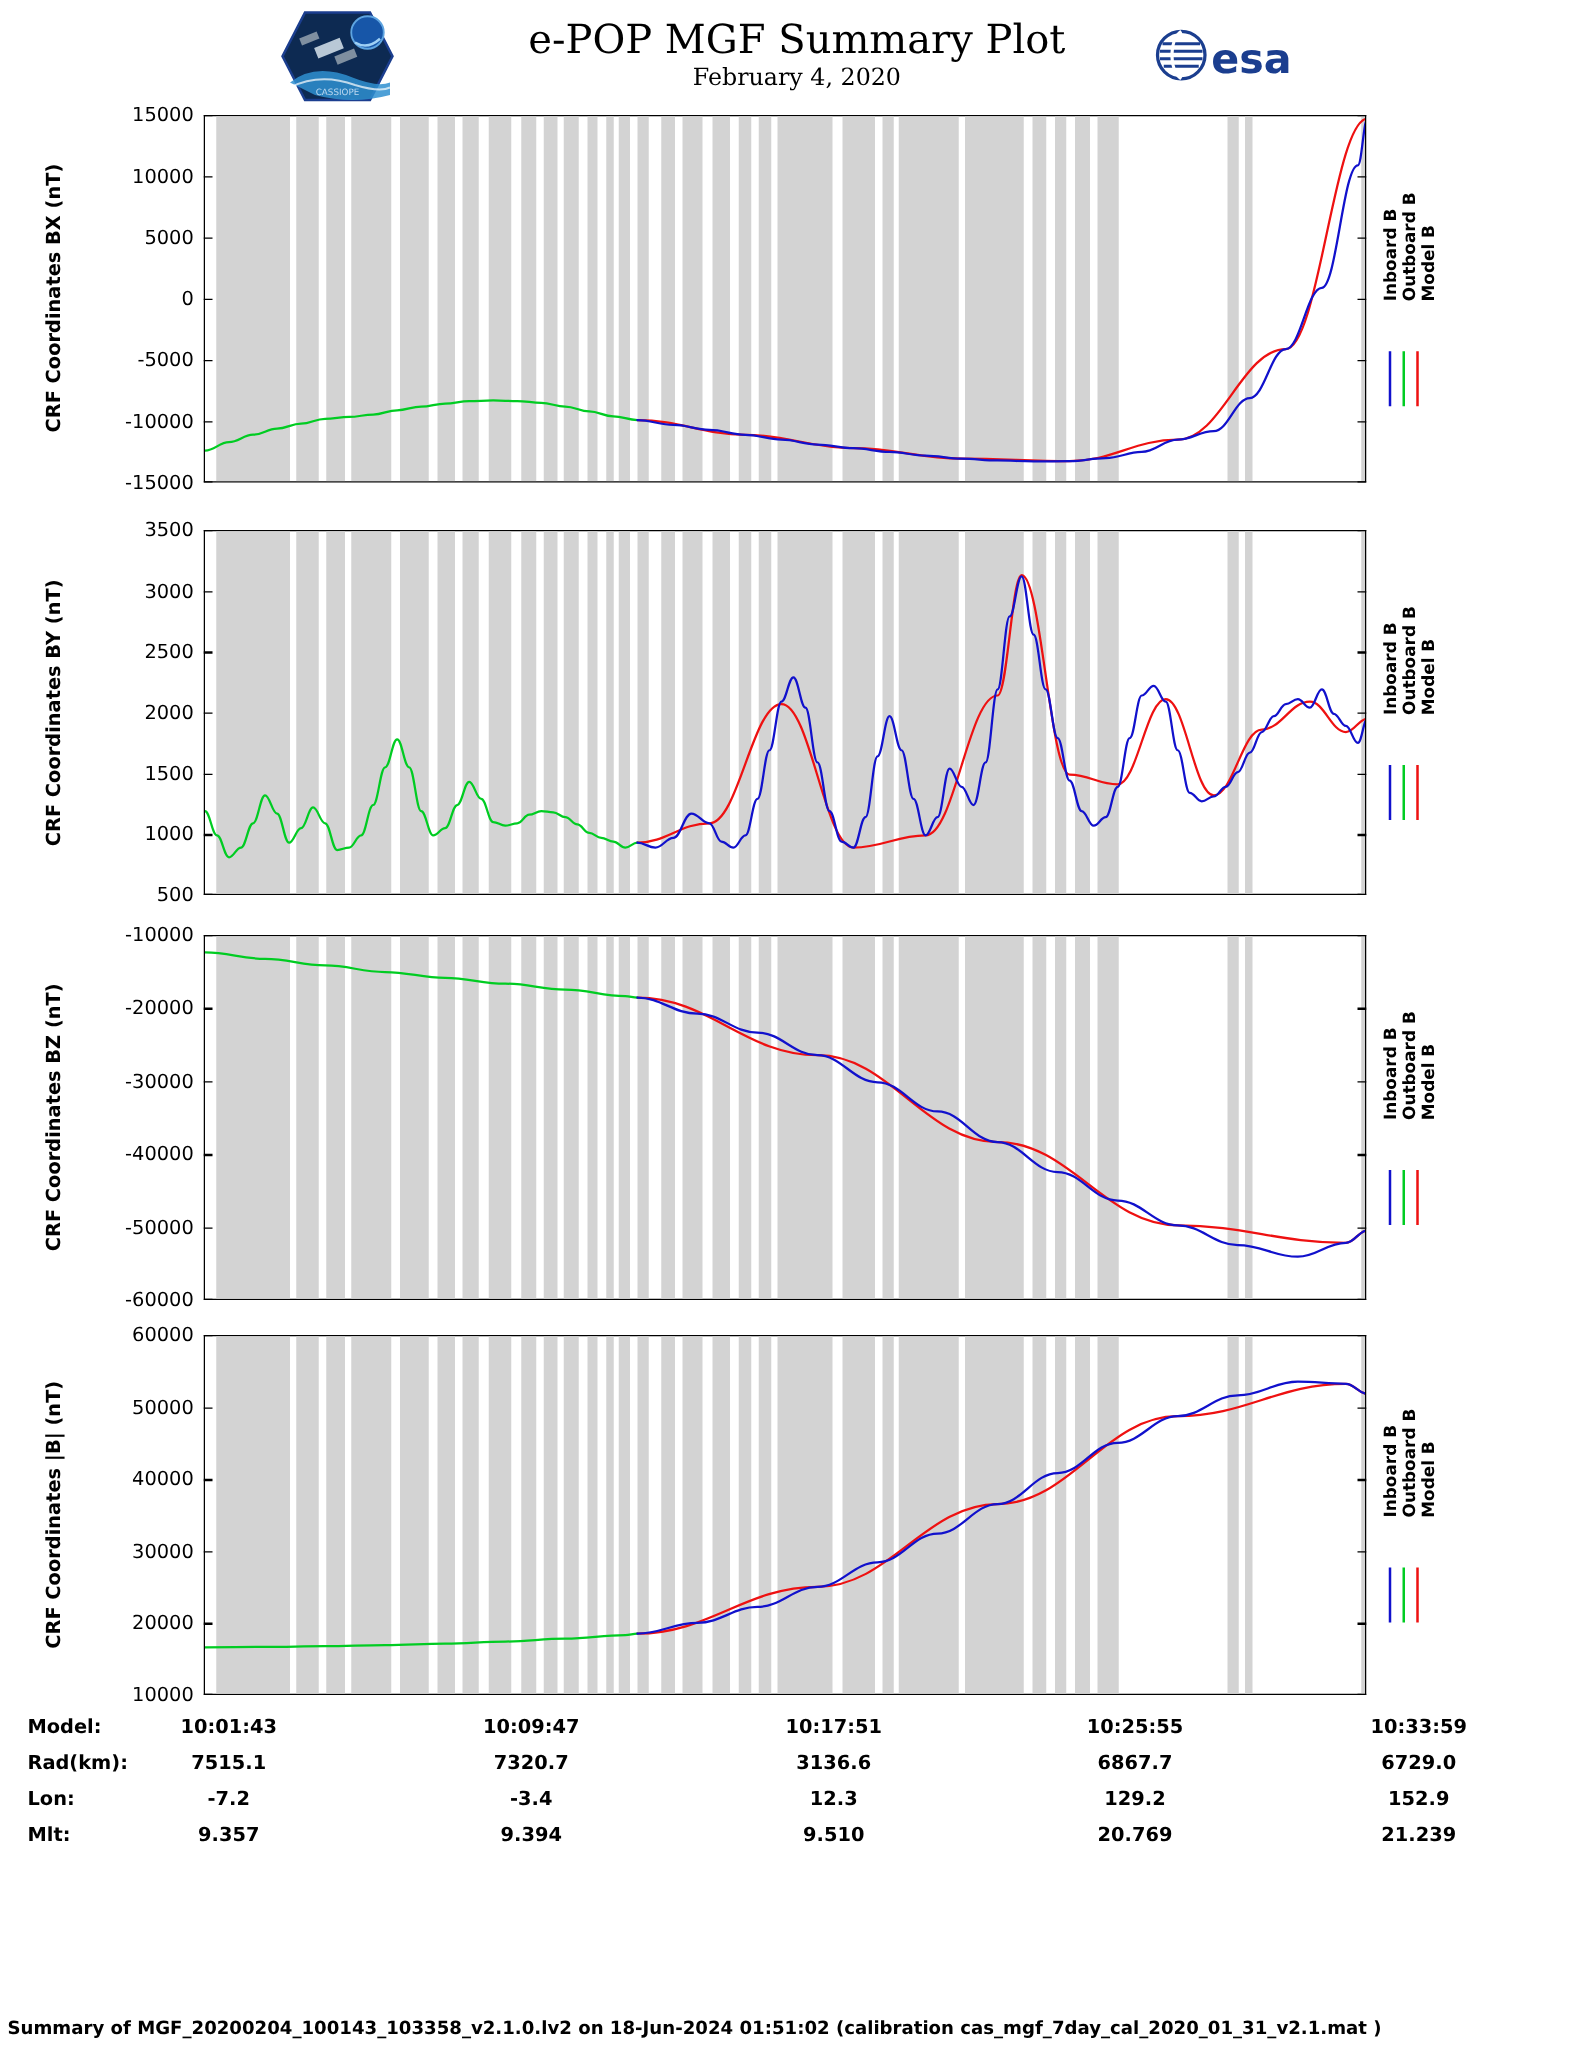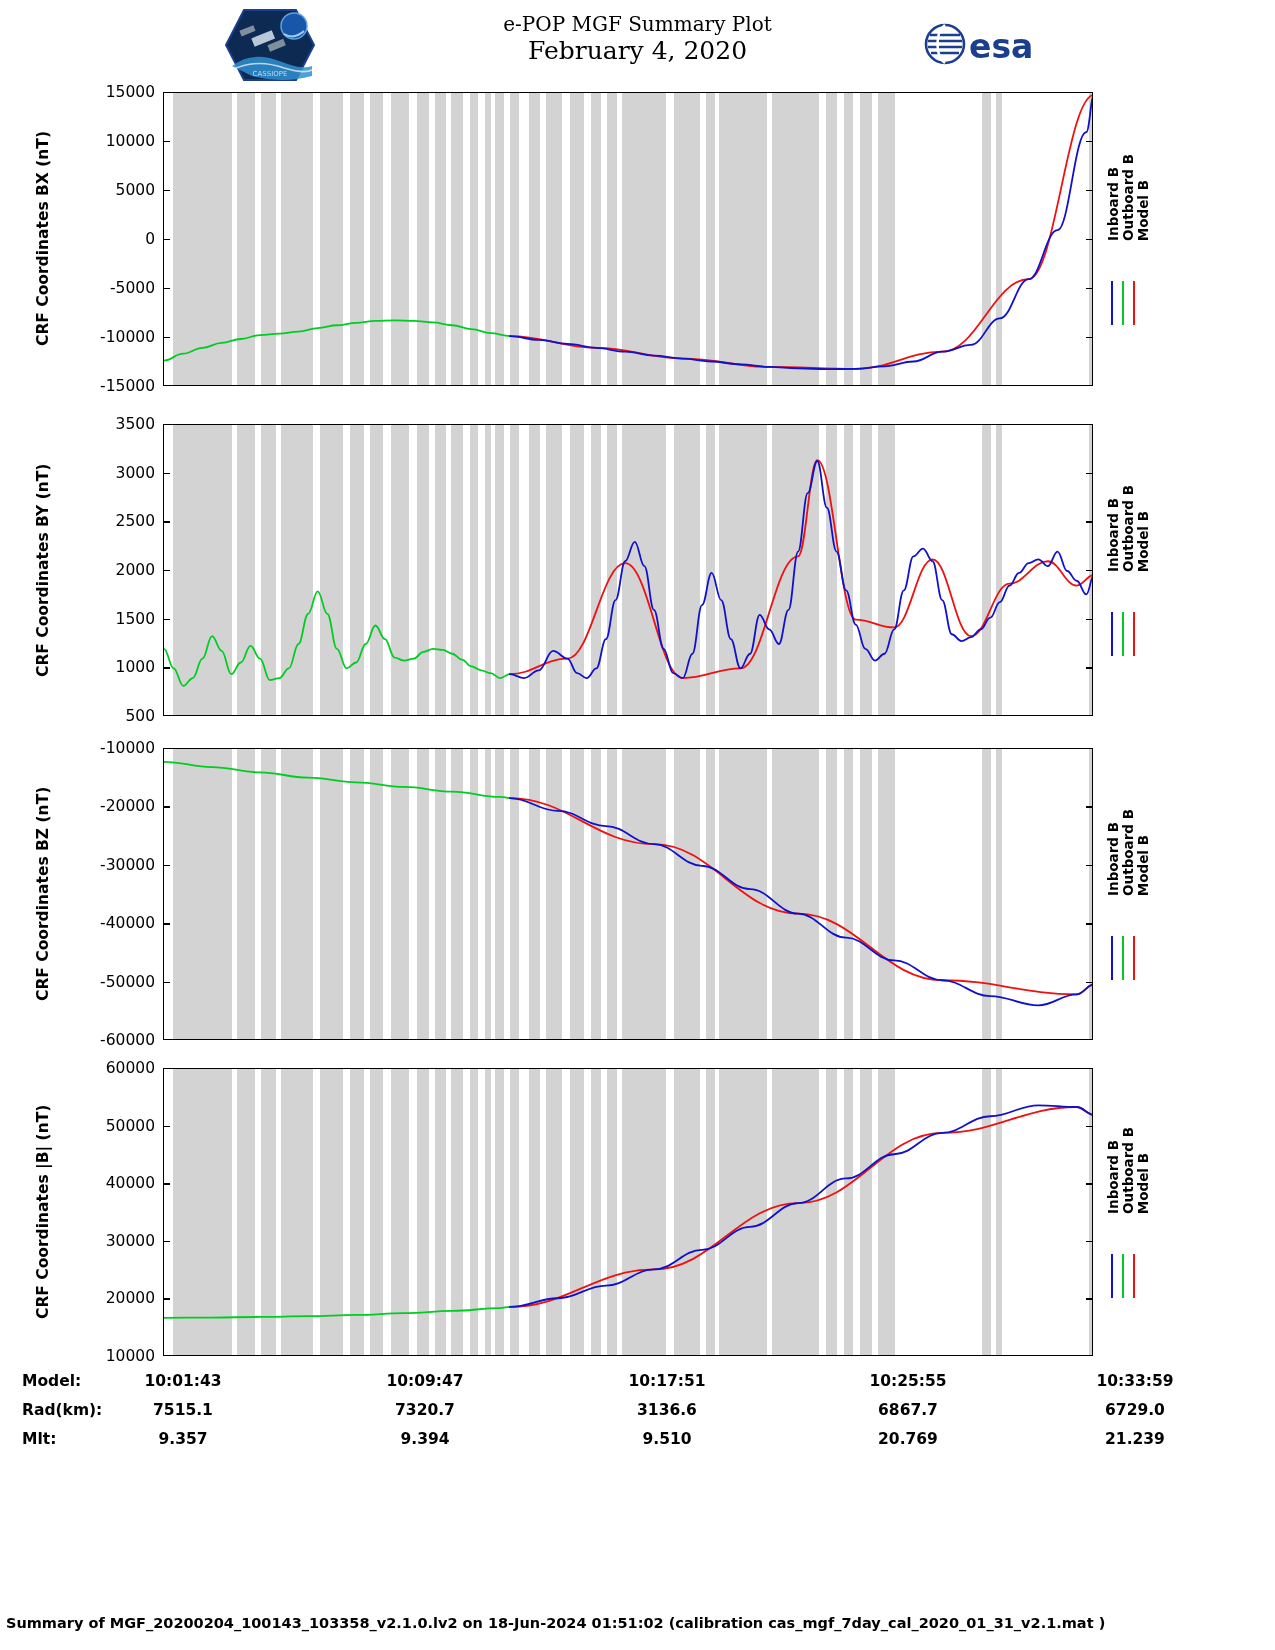--- a/index.html
+++ b/index.html
@@ -26,26 +26,26 @@
     height: 92px;
   }
   .title-block {
     position: absolute;
     left: 0; right: 0;
     top: 12px;
     text-align: center;
     font-family: "DejaVu Serif", serif;
   }
   .title-main {
-    font-size: 20px;
+    font-size: 32px;
     color: #000;
     line-height: 1.22;
   }
   .title-sub {
-    font-size: 25px;
+    font-size: 19px;
     color: #000;
     line-height: 1.22;
   }
   .mission-logo {
     position: absolute;
     left: 222px;
     top: 4px;
     width: 96px;
     height: 82px;
   }
@@ -479,20 +479,28 @@
       </div>
       <div class="footer-row">
         <div class="footer-label">Rad(km):</div>
         <div class="footer-val" style="left: 108px;">7515.1</div>
         <div class="footer-val" style="left: 350px;">7320.7</div>
         <div class="footer-val" style="left: 592px;">3136.6</div>
         <div class="footer-val" style="left: 833px;">6867.7</div>
         <div class="footer-val" style="left: 1060px;">6729.0</div>
       </div>
       <div class="footer-row">
+        <div class="footer-label">Lon:</div>
+        <div class="footer-val" style="left: 108px;">-7.2</div>
+        <div class="footer-val" style="left: 350px;">-3.4</div>
+        <div class="footer-val" style="left: 592px;">12.3</div>
+        <div class="footer-val" style="left: 833px;">129.2</div>
+        <div class="footer-val" style="left: 1060px;">152.9</div>
+      </div>
+      <div class="footer-row">
         <div class="footer-label">Mlt:</div>
         <div class="footer-val" style="left: 108px;">9.357</div>
         <div class="footer-val" style="left: 350px;">9.394</div>
         <div class="footer-val" style="left: 592px;">9.510</div>
         <div class="footer-val" style="left: 833px;">20.769</div>
         <div class="footer-val" style="left: 1060px;">21.239</div>
       </div>
     </div>
 
   <div class="caption">Summary of MGF_20200204_100143_103358_v2.1.0.lv2 on 18-Jun-2024 01:51:02 (calibration cas_mgf_7day_cal_2020_01_31_v2.1.mat )</div>

